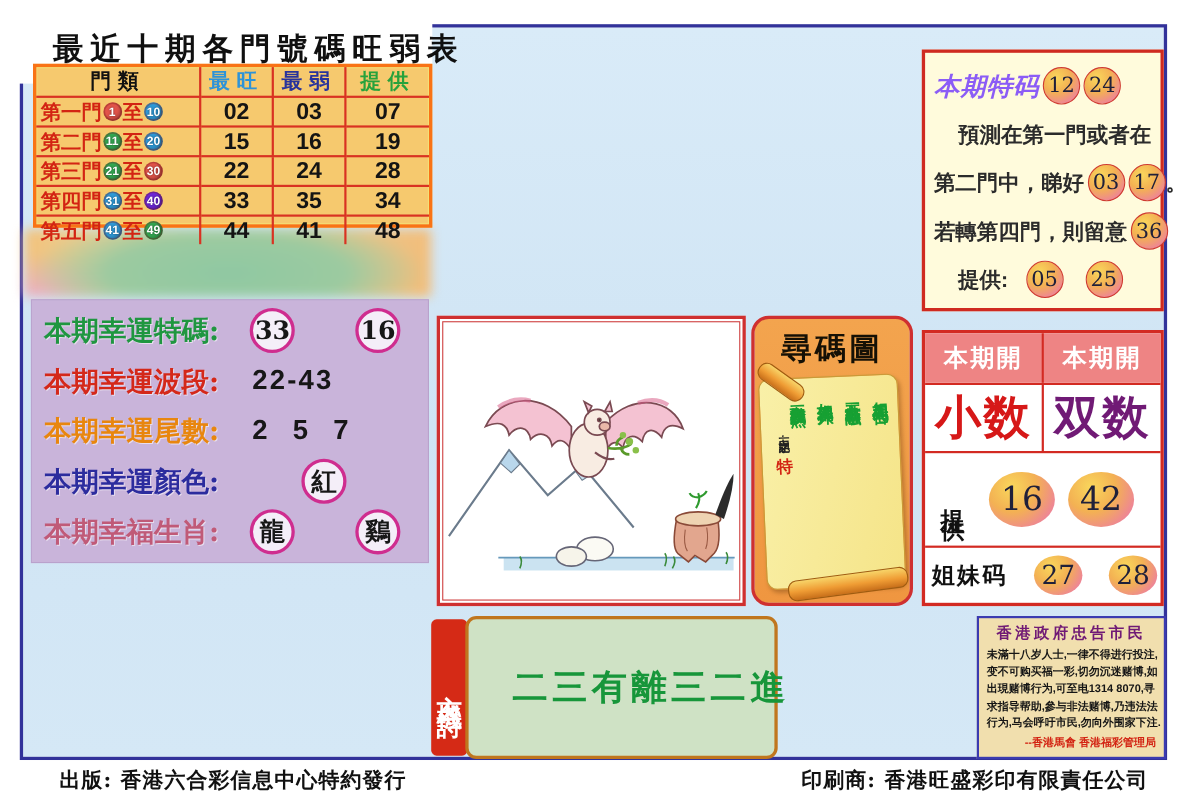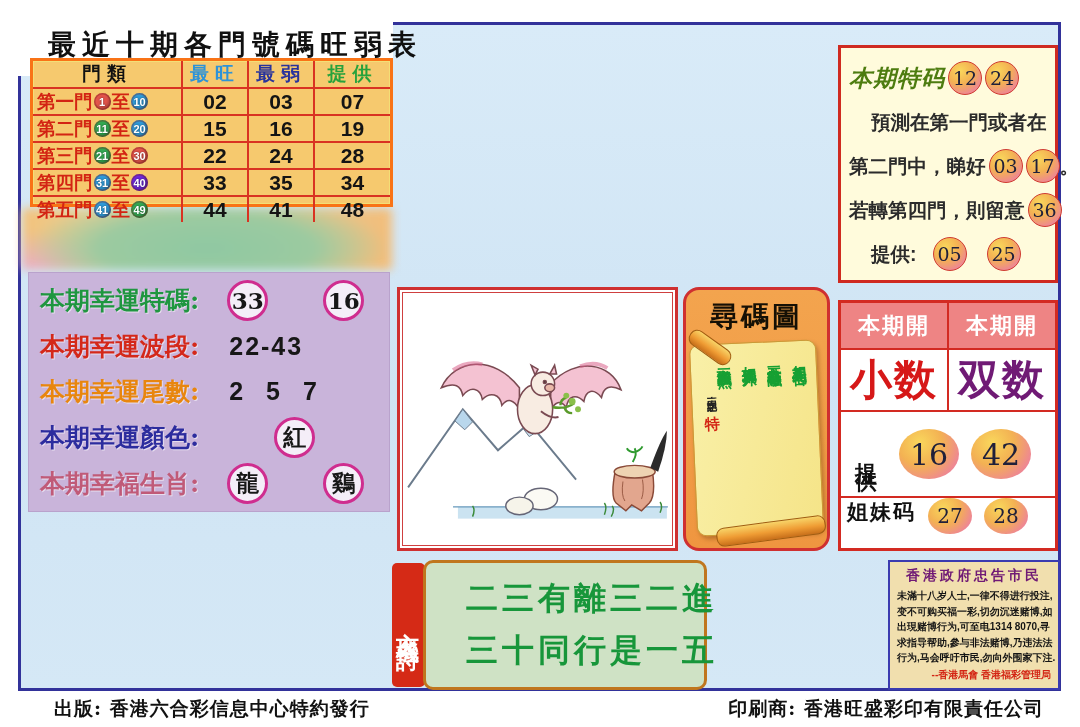--- a/index.html
+++ b/index.html
@@ -51,21 +51,21 @@
   .issue svg.lightning{position:absolute;inset:0;width:100%;height:100%;}
   .issue-title{position:absolute;top:28px;left:0;width:100%;text-align:center;font-family:"DejaVu Serif",serif;
                font-weight:bold;font-size:30px;letter-spacing:3px;color:#1d2a80;z-index:2;
                text-shadow:1px 1px 0 rgba(255,255,255,.35);}
   .issue-blur{position:absolute;left:28px;right:16px;top:56px;bottom:4px;background:rgba(253,253,255,.93);
               border-radius:8px;filter:blur(4px);z-index:1;}
   
   .special{position:absolute;left:838px;top:45px;width:220px;height:238px;background:#fffbdc;
            border:3px solid #cf2a20;box-sizing:border-box;padding:8px 8px 0 8px;}
   .sp-line{display:flex;align-items:center;height:44px;white-space:nowrap;}
-  .sp-label{font-family:"DejaVu Serif",serif;font-style:italic;font-weight:bold;font-size:23px;color:#4d7c0f;letter-spacing:1px;}
+  .sp-label{font-family:"DejaVu Serif",serif;font-style:italic;font-weight:bold;font-size:23px;color:#8b5cf6;letter-spacing:1px;}
   .sp-text{font-size:19.5px;font-weight:bold;color:#2b2b2b;}
   .sp-indent{padding-left:22px;}
   .ball{border-radius:50%;display:inline-flex;align-items:center;justify-content:center;flex:none;
         background:radial-gradient(circle at 35% 28%, #f9d75c 0%, #f3b153 42%, #ee8694 78%, #ea7a8c 100%);
         font-family:"DejaVu Serif",serif;color:#20203a;}
   .ball-sm{width:32px;height:32px;border:1.5px solid #cf3a30;font-size:19px;margin-left:3px;}
   
   .bat{position:absolute;left:397px;top:287px;width:281px;height:264px;background:#fff;
        border:3px solid #cf3030;box-sizing:border-box;}
   .bat::before{content:"";position:absolute;inset:2px;border:1px solid #cf4040;pointer-events:none;}
@@ -95,23 +95,23 @@
   .open-head>div{flex:1;background:#ee8484;color:#fff;font-weight:bold;font-size:22px;letter-spacing:2px;
                  display:flex;align-items:center;justify-content:center;}
   .open-head>div:first-child{border-right:2px solid #d32a22;}
   .open-vals{display:flex;height:60px;flex:none;border-bottom:2px solid #d32a22;}
   .open-vals>div{flex:1;display:flex;align-items:center;justify-content:center;font-weight:bold;font-size:42px;letter-spacing:2px;}
   .open-vals>div:first-child{border-right:2px solid #d32a22;}
   .open-offer{display:flex;align-items:center;flex:1 1 auto;border-bottom:2px solid #d32a22;padding:0 6px;}
   .offer-label{writing-mode:vertical-rl;text-orientation:upright;font-weight:bold;font-size:22px;color:#111;
                letter-spacing:10px;margin:0 6px 0 4px;}
   .ball-lg{width:60px;height:50px;font-size:30px;margin-left:12px;}
-  .open-sister{display:flex;height:50px;flex:none;padding:0 6px;}
+  .open-sister{display:flex;align-items:center;height:50px;flex:none;padding:0 6px;}
   .sister-label{font-weight:bold;font-size:21px;color:#111;letter-spacing:2px;white-space:nowrap;}
-  .ball-md{width:44px;height:36px;font-size:20px;margin-left:12px;}
+  .ball-md{width:44px;height:36px;font-size:24px;margin-left:24px;}
   
   .poem{position:absolute;left:392px;top:560px;width:315px;height:130px;}
   .poem-tab{position:absolute;left:0;top:3px;width:33px;height:124px;background:#d52a16;border-radius:5px;
             display:flex;align-items:center;justify-content:center;}
   .poem-tab span{writing-mode:vertical-rl;text-orientation:upright;color:#fff;font-family:"DejaVu Serif",serif;
                  font-weight:bold;font-size:23px;letter-spacing:8px;}
   .poem-box{position:absolute;left:31px;top:0;right:0;bottom:0;background:#cfe2c5;border:3px solid #c0761e;
             border-radius:10px;box-sizing:border-box;display:flex;flex-direction:column;justify-content:center;gap:8px;padding-left:40px;}
   .poem-line{text-align:center;color:#17963a;font-weight:bold;font-size:32px;letter-spacing:4px;white-space:nowrap;}
   
@@ -329,21 +329,20 @@
       <span class="ball ball-md">28</span>
     </div>
   </div>
 
   <div class="poem">
     <div class="poem-tab">
       <span>玄機詩</span>
     </div>
     <div class="poem-box">
       <div class="poem-line">二三有離三二進</div>
-      <div class="poem-line">三十同行是一五</div>
     </div>
   </div>
 
 
   <div class="notice">
     <div class="notice-title">香港政府忠告市民</div>
     <div class="notice-line">未滿十八岁人士,一律不得进行投注,</div>
     <div class="notice-line">变不可购买福一彩,切勿沉迷赌博,如</div>
     <div class="notice-line">出現赌博行为,可至电1314 8070,寻</div>
     <div class="notice-line">求指导帮助,參与非法赌博,乃违法法</div>

